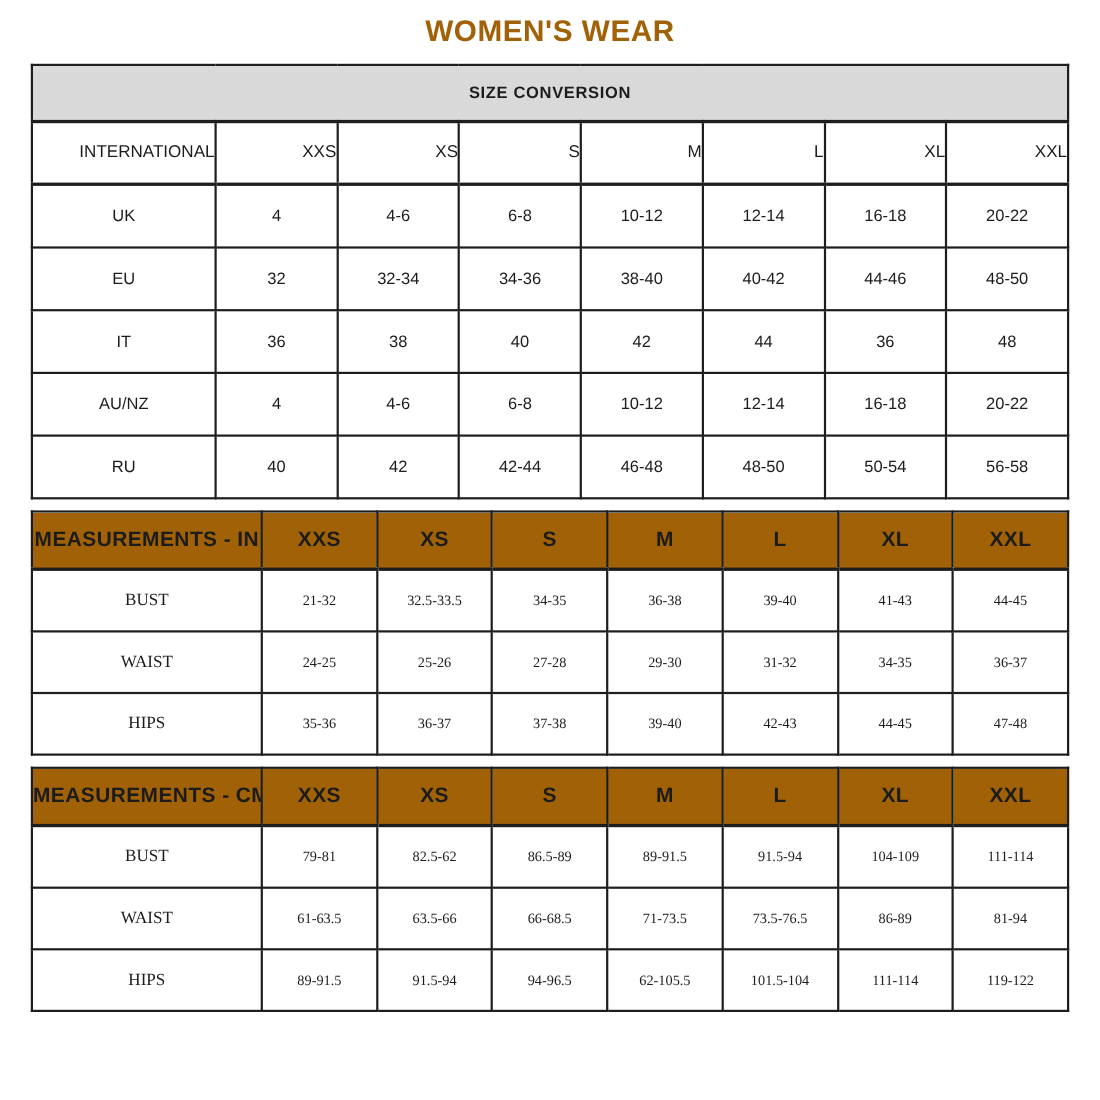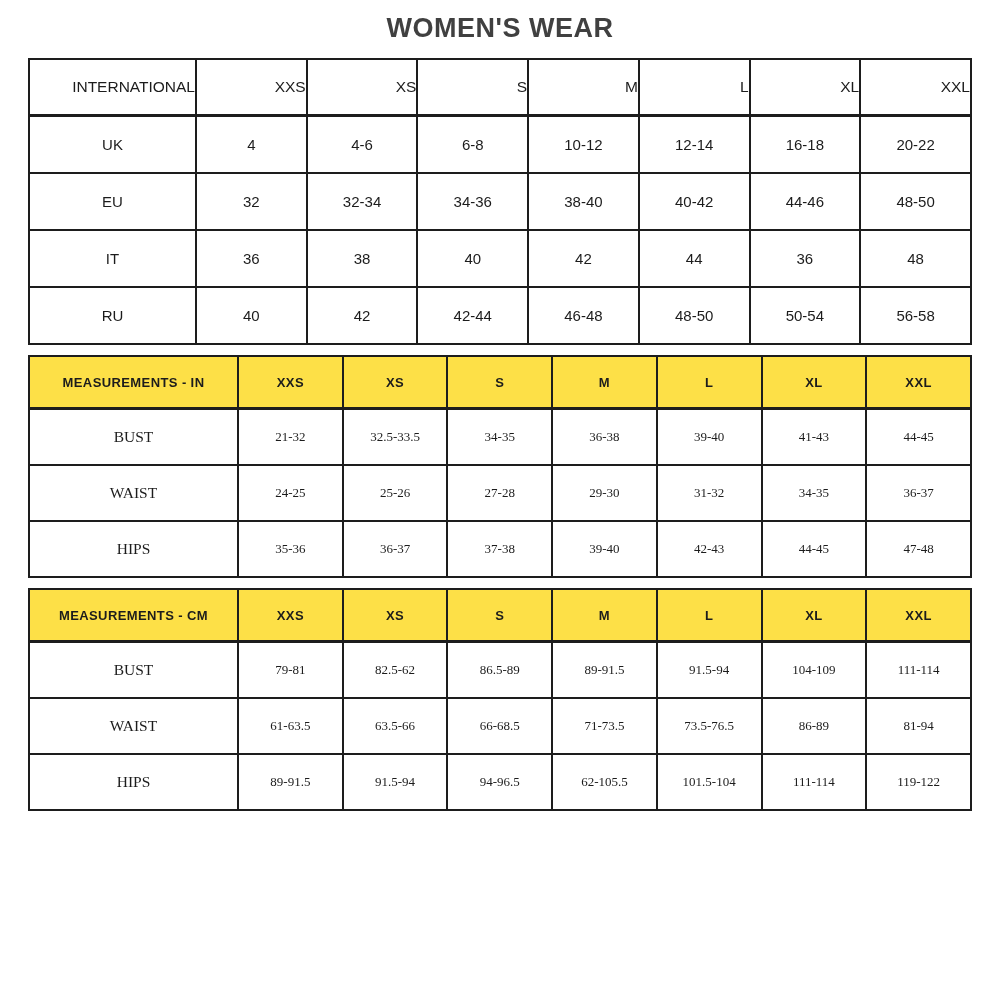--- a/index.html
+++ b/index.html
@@ -19,21 +19,21 @@
     height: 1000px;
     box-sizing: border-box;
     padding-top: 13px;
   }
   .page-title {
     text-align: center;
     font-size: 27px;
     font-weight: bold;
     letter-spacing: 0.5px;
     margin: 0 0 14px 0;
-    color: #404040;
+    color: #a16207;
   }
   table.tbl {
     border-collapse: collapse;
     table-layout: fixed;
     width: 944px;
     margin: 0 auto;
   }
   table.tbl + table.tbl { margin-top: 10px; }
   .tbl th, .tbl td {
     border: 2px solid #1d1d1d;
@@ -57,23 +57,23 @@
     font-size: 15.5px;
     border-bottom-width: 3px;
     text-align: right;
   }
   .conv-body td {
     height: 55px;
     font-size: 15px;
   }
   
   .meas-head th {
-    background: #fde047;
+    background: #a16207;
     height: 50px;
-    font-size: 13px;
+    font-size: 19px;
     font-weight: bold;
     letter-spacing: 0.4px;
     border-bottom-width: 3px;
   }
   .meas-body td {
     height: 54px;
     font-size: 13px;
     font-family: Liberation Serif, serif;
   }
   .meas-body td.rowlabel {
@@ -86,20 +86,23 @@
 <div class="page">
 
   <h1 class="page-title">WOMEN'S WEAR</h1>
 
   <table class="tbl">
     <colgroup>
       <col style="width:167px">
       <col span="7">
     </colgroup>
     <thead>
+      <tr class="banner-row">
+        <th colspan="8">SIZE CONVERSION</th>
+      </tr>
       <tr class="cols-row">
         <td>INTERNATIONAL</td>
         <td>XXS</td>
         <td>XS</td>
         <td>S</td>
         <td>M</td>
         <td>L</td>
         <td>XL</td>
         <td>XXL</td>
       </tr>
@@ -127,20 +130,30 @@
         </tr>
         <tr>
           <td class="rowlabel">IT</td>
           <td>36</td>
           <td>38</td>
           <td>40</td>
           <td>42</td>
           <td>44</td>
           <td>36</td>
           <td>48</td>
+        </tr>
+        <tr>
+          <td class="rowlabel">AU/NZ</td>
+          <td>4</td>
+          <td>4-6</td>
+          <td>6-8</td>
+          <td>10-12</td>
+          <td>12-14</td>
+          <td>16-18</td>
+          <td>20-22</td>
         </tr>
         <tr>
           <td class="rowlabel">RU</td>
           <td>40</td>
           <td>42</td>
           <td>42-44</td>
           <td>46-48</td>
           <td>48-50</td>
           <td>50-54</td>
           <td>56-58</td>

